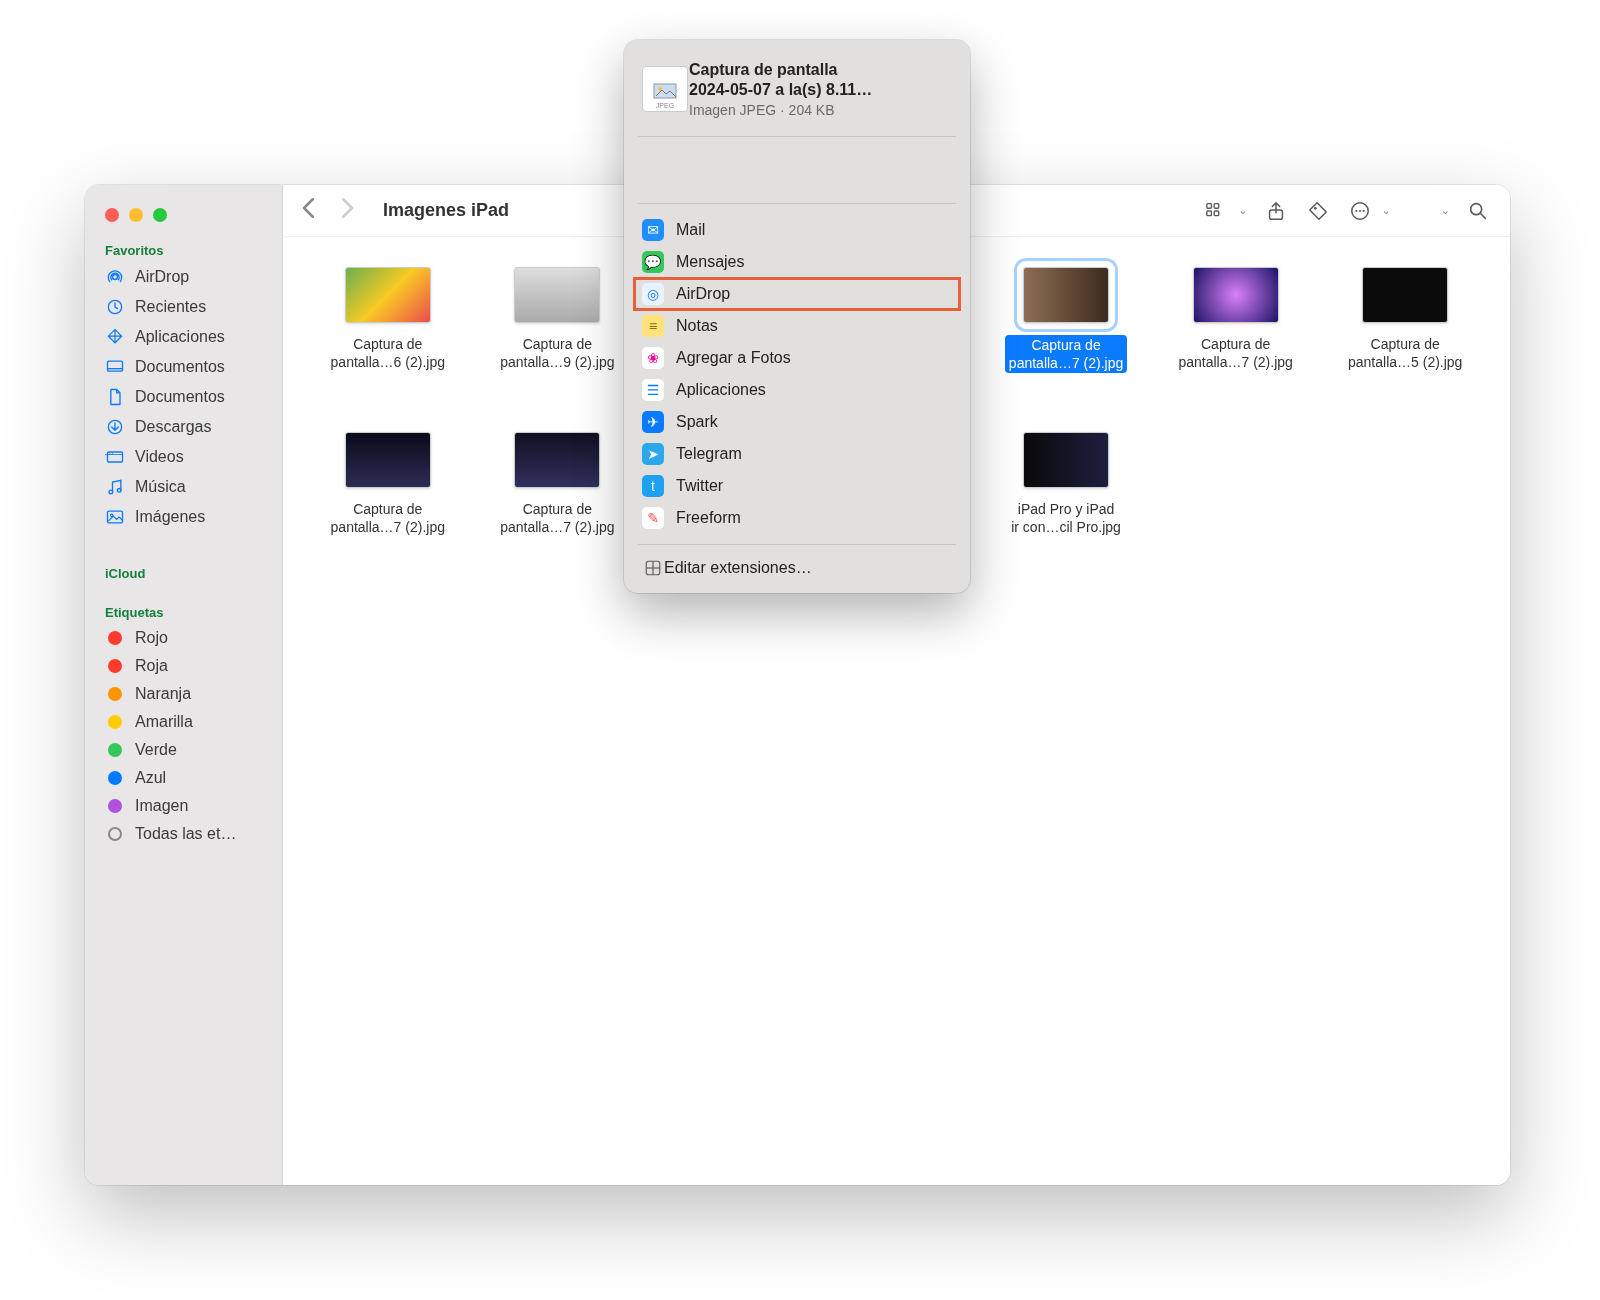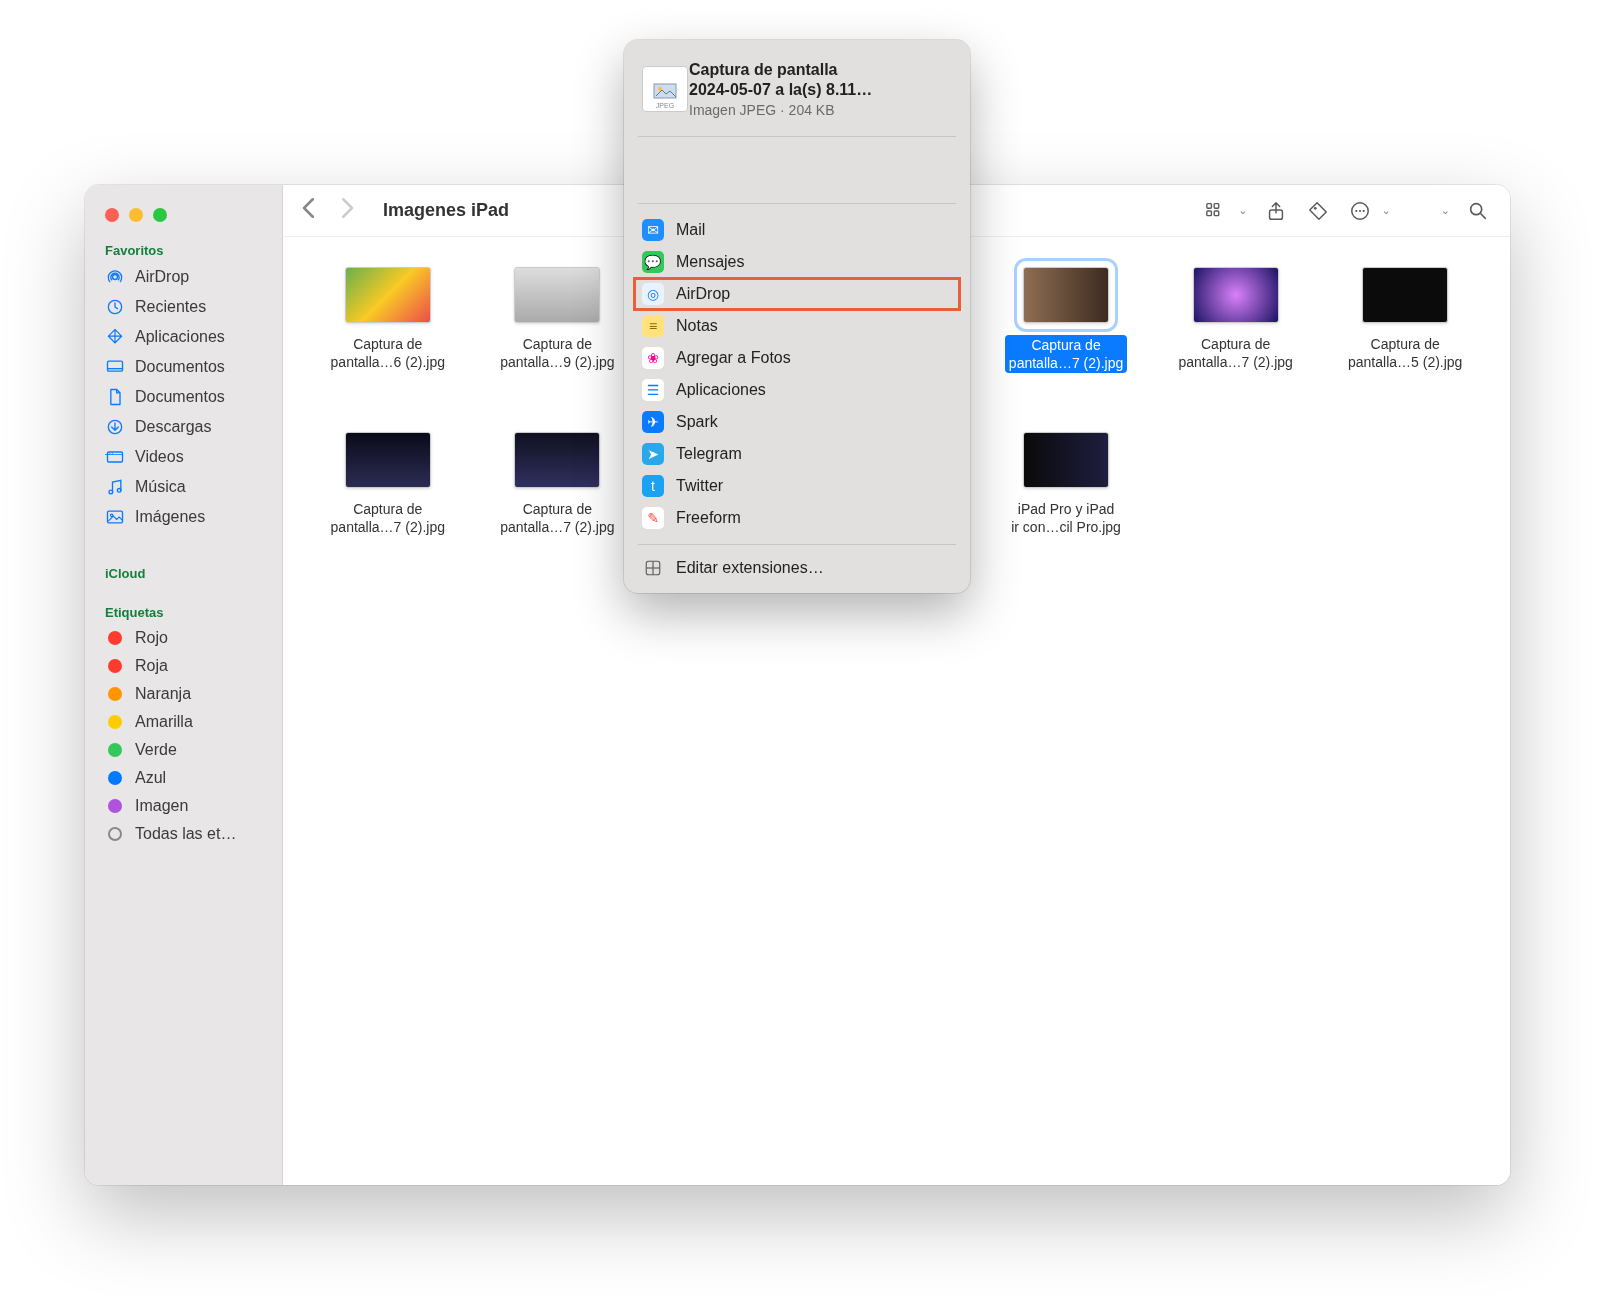--- a/index.html
+++ b/index.html
@@ -110,21 +110,21 @@
   padding: 5px 8px; font-size: 16px; color: #222;
   border-radius: 6px; cursor: default;
 }
 .share-item.highlighted { outline: 3px solid #e8603a; outline-offset: -2px; border-radius: 0; }
 .app-icon {
   width: 22px; height: 22px; border-radius: 5px;
   display: inline-flex; align-items: center; justify-content: center;
   font-size: 14px; color: #fff; flex-shrink: 0;
 }
 .edit-ext {
-  display: flex; align-items: center; gap: 12px;
+  display: flex; align-items: center; 
   padding: 8px 18px 4px 18px; font-size: 16px; color: #222; cursor: default;
 }
 
 .thumb-rainbow { background: linear-gradient(135deg,#6ab04c,#f9ca24,#eb4d4b); }
 .thumb-light { background: linear-gradient(#ddd,#aaa); }
 .thumb-dark1 { background: linear-gradient(#0a0a1a,#2c2c54); }
 .thumb-purple { background: radial-gradient(circle at 50% 50%, #d980fa,#1b1464); }
 .thumb-person { background: linear-gradient(90deg,#8e6e53,#3d2b1f); }
 .thumb-dark2 { background: #0b0b0b; }
 .thumb-dark3 { background: linear-gradient(#101020,#303060); }

